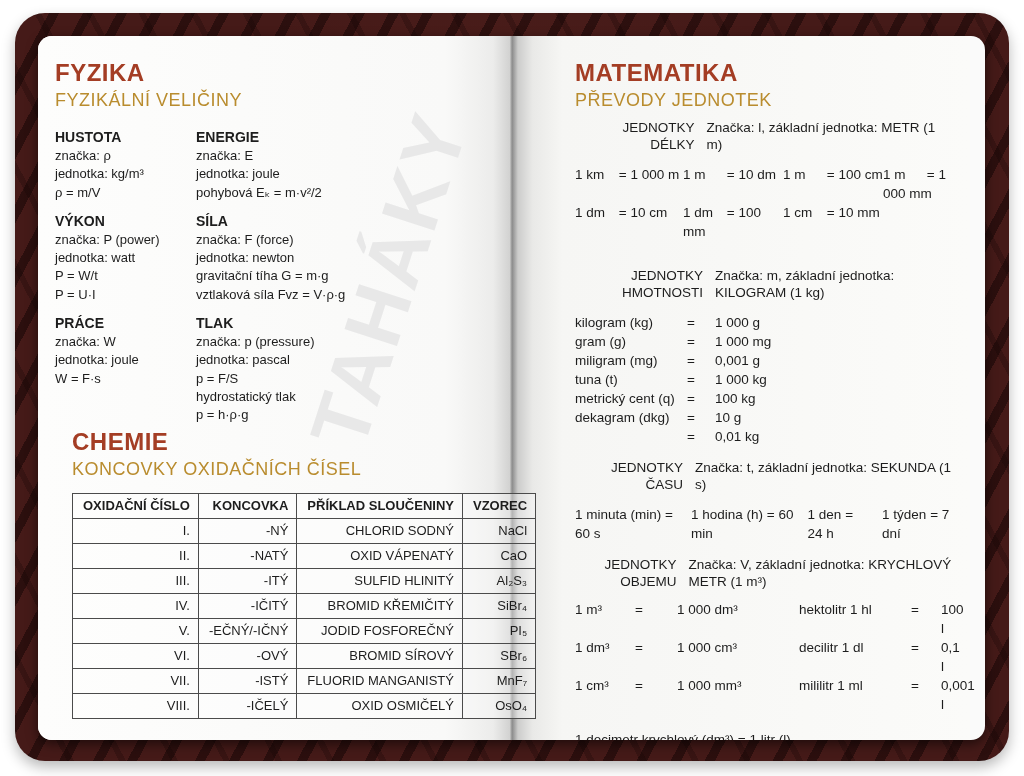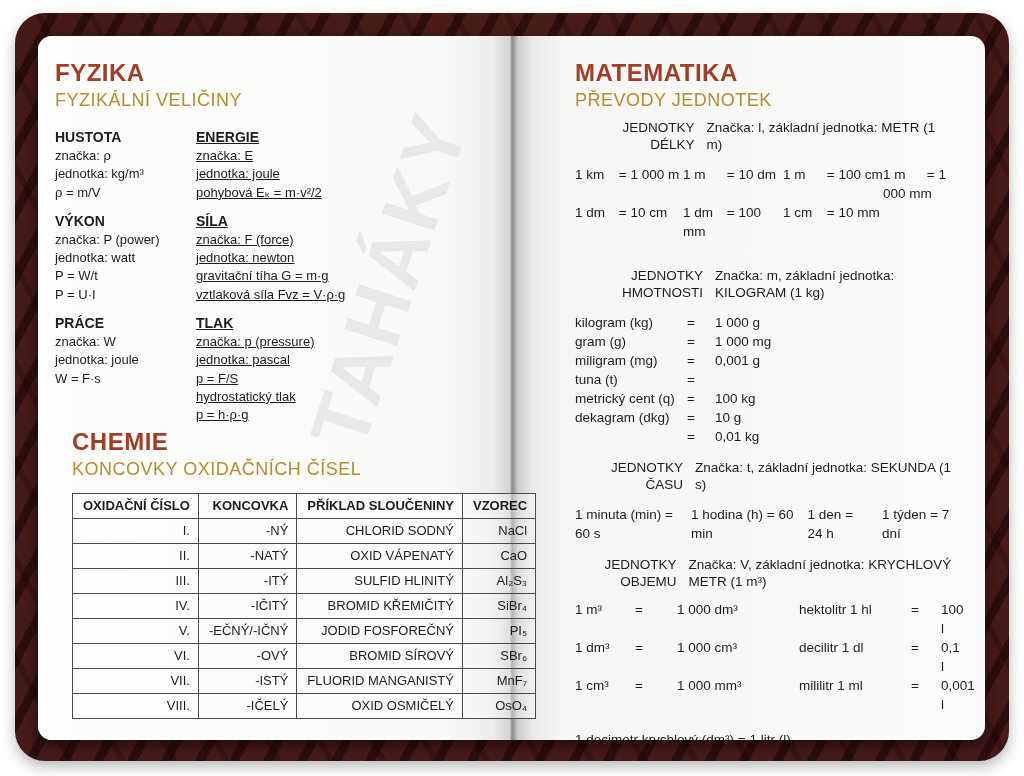--- a/index.html
+++ b/index.html
@@ -42,21 +42,21 @@
     font-size: 80px; font-weight: 600; letter-spacing: 3px;
     color: #e8e8e8; z-index: 0; white-space: nowrap;
   }
   .section-title { font-size: 24px; line-height: 26px; font-weight: bold; color: #a43d24; letter-spacing: 0.5px; }
   .section-sub   { font-size: 18px; line-height: 21px; color: #b98c2e; margin-top: 4px; letter-spacing: 0.5px; }
 
   
   .phys-wrap { position: absolute; left: 17px; top: 24px; right: 14px; z-index: 1; }
   .phys-cols { display: flex; margin-top: 13px; }
   .pcol1 { width: 141px; }
-  .pcol2 { flex: 1; text-decoration: underline; }
+  .pcol2 { flex: 1; }
   .pblock { margin-bottom: 6px; }
   .pheading { font-weight: bold; font-size: 14px; line-height: 18px; padding-top: 4px; margin-bottom: 1px; }
   .pline  { font-size: 13px; line-height: 18.3px; }
 
   
   .chem-wrap { position: absolute; left: 34px; top: 393px; right: 14px; z-index: 1; }
   .chem-table { border-collapse: collapse; margin-top: 13px; background: rgba(255,255,255,0.35); }
   .chem-table th, .chem-table td {
     border: 1.6px solid #4b4b4b; font-size: 13px; line-height: 16px;
     padding: 4px 8px 4px 10px; text-align: right; white-space: nowrap;
@@ -309,20 +309,21 @@
 
           <div class="mass-row">
             <span>miligram (mg)</span>
             <span>=</span>
             <span>0,001 g</span>
           </div>
 
           <div class="mass-row">
             <span>tuna (t)</span>
             <span>=</span>
+            <span>1 000 kg</span>
           </div>
 
           <div class="mass-row">
             <span>metrický cent (q)</span>
             <span>=</span>
             <span>100 kg</span>
           </div>
 
           <div class="mass-row">
             <span>dekagram (dkg)</span>

